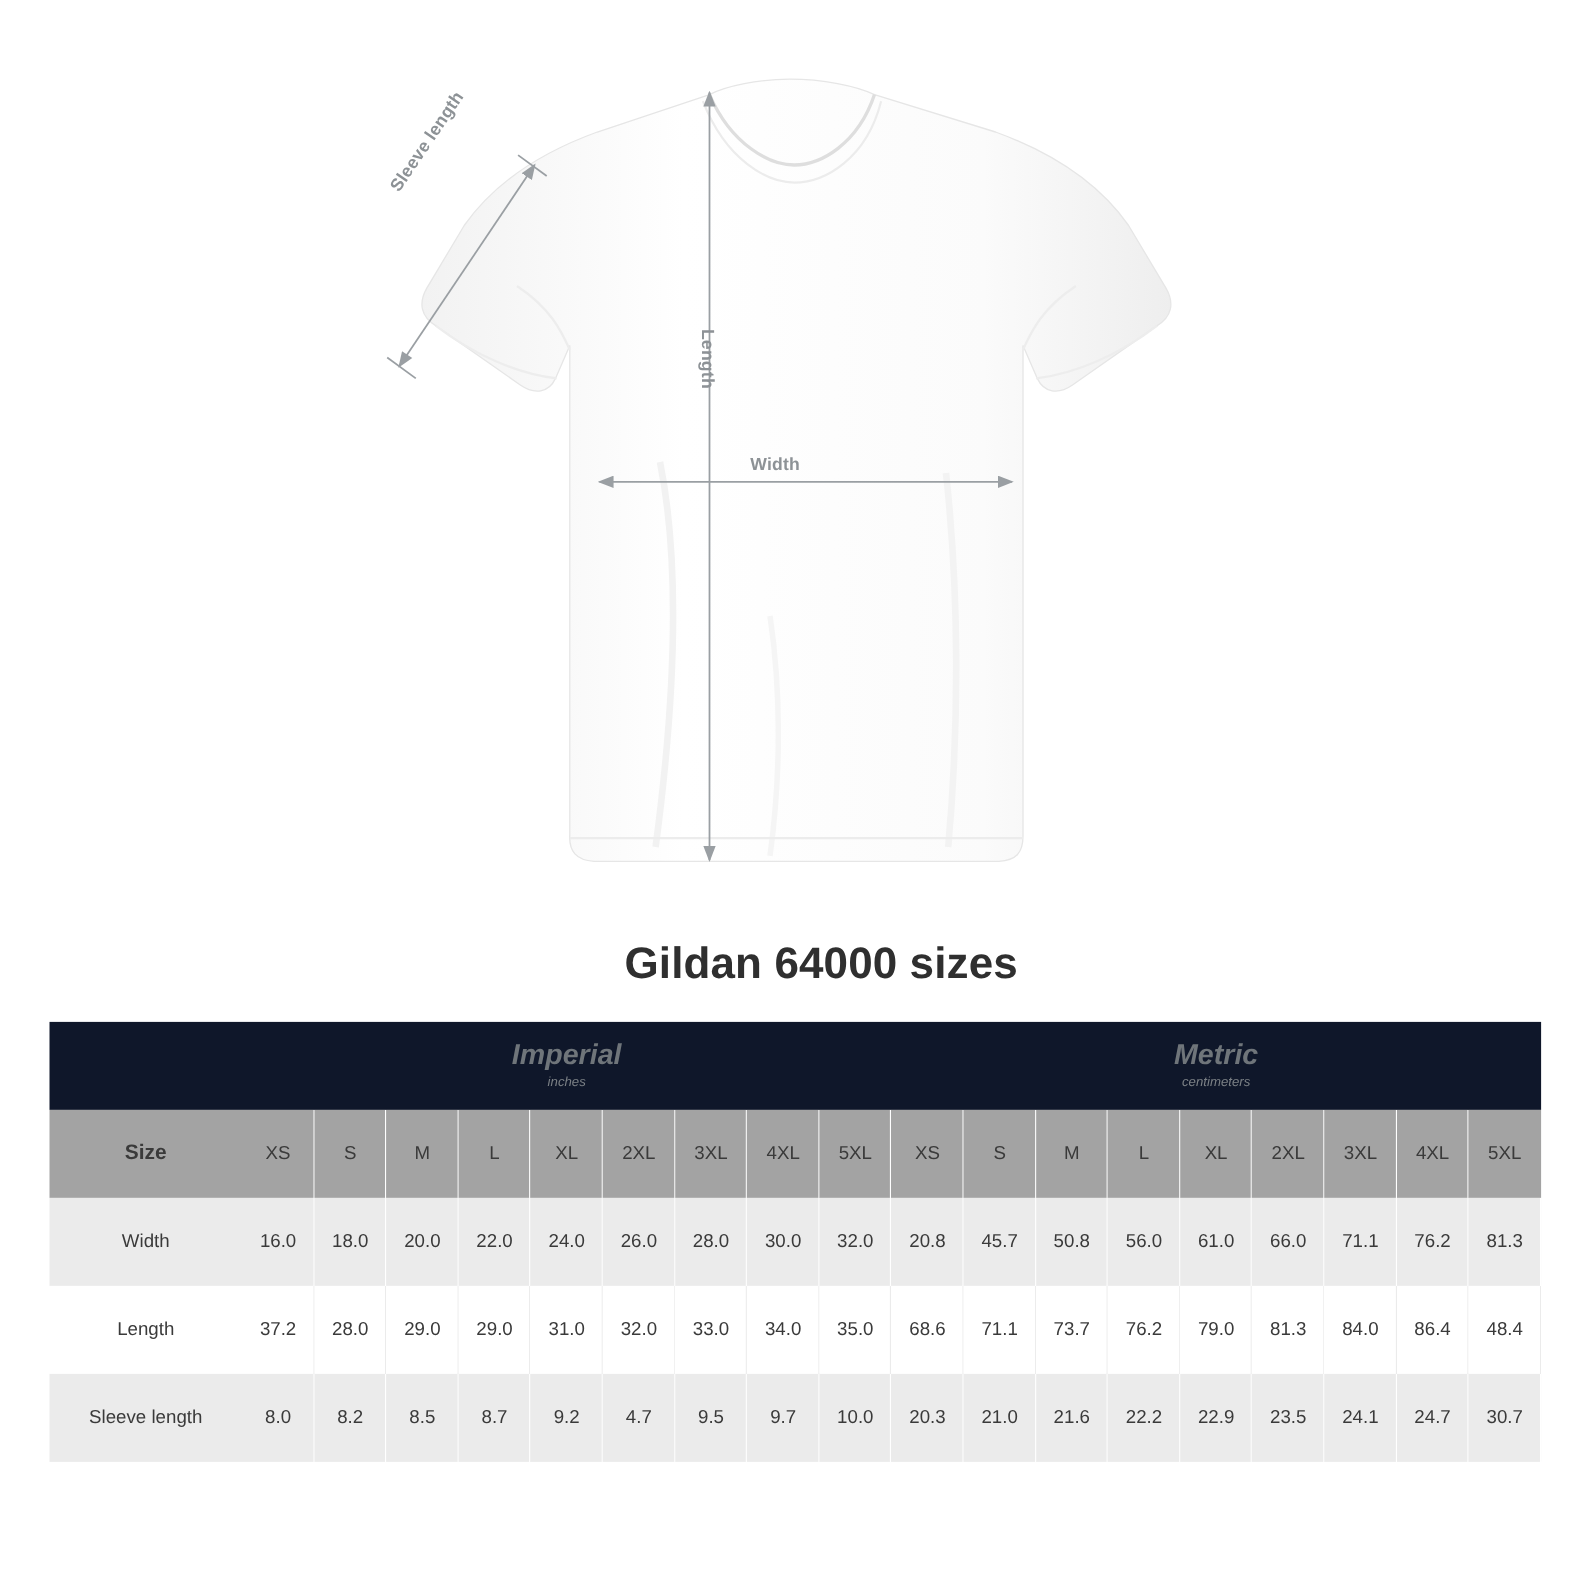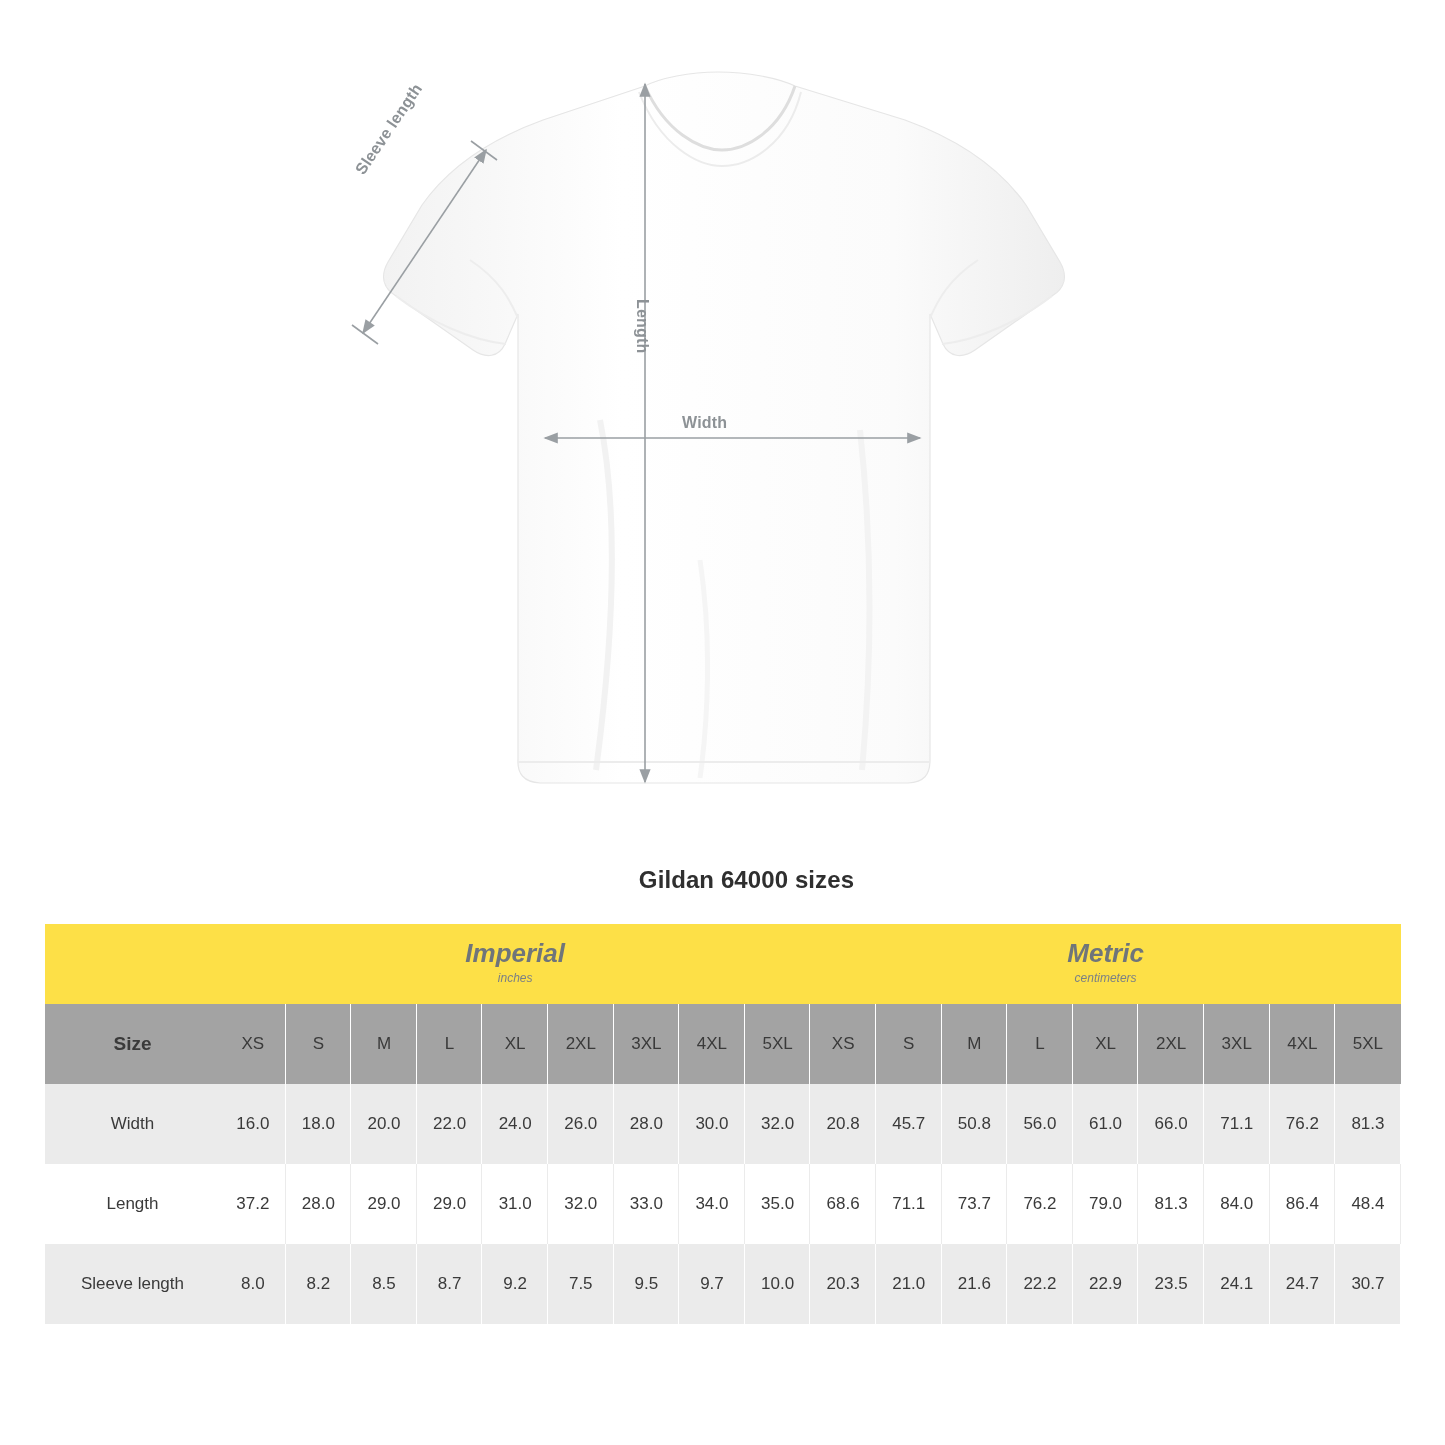--- a/index.html
+++ b/index.html
@@ -55,24 +55,24 @@
   }
   .anno-width {
     left: 682px;
     top: 414px;
     white-space: nowrap;
   }
 
   
   .chart-title {
     text-align: center;
-    font-size: 24px;
+    font-size: 40px;
     font-weight: bold;
     color: #2f2f2f;
-    margin: 12px;
+    margin: 0;
     padding-top: 24px;
     letter-spacing: 0.1px;
     padding-left: 48px;
   }
   .chart-note {
     text-align: center;
     font-size: 17.5px;
     font-style: italic;
     color: #7b8085;
     margin: 16px 0 0 0;
@@ -92,21 +92,21 @@
   table.size-table th {
     text-align: center;
     vertical-align: middle;
     font-size: 17px;
     color: #3a3a3a;
     font-weight: normal;
     padding: 0;
     height: 80px;
   }
   .unit-header td {
-    background: #fde047;
+    background: #0f172a;
     height: 118px;
   }
   .unit-name {
     font-size: 26px;
     font-style: italic;
     font-weight: bold;
     color: #6f757a;
     line-height: 1.15;
   }
   .unit-sub {
@@ -312,21 +312,21 @@
           <td class="val">48.4</td>
         </tr>
 
         <tr class="striped">
           <td class="col-label">Sleeve length</td>
           <td class="val">8.0</td>
           <td class="val">8.2</td>
           <td class="val">8.5</td>
           <td class="val">8.7</td>
           <td class="val">9.2</td>
-          <td class="val">7.5</td>
+          <td class="val">4.7</td>
           <td class="val">9.5</td>
           <td class="val">9.7</td>
           <td class="val">10.0</td>
           <td class="val">20.3</td>
           <td class="val">21.0</td>
           <td class="val">21.6</td>
           <td class="val">22.2</td>
           <td class="val">22.9</td>
           <td class="val">23.5</td>
           <td class="val">24.1</td>

